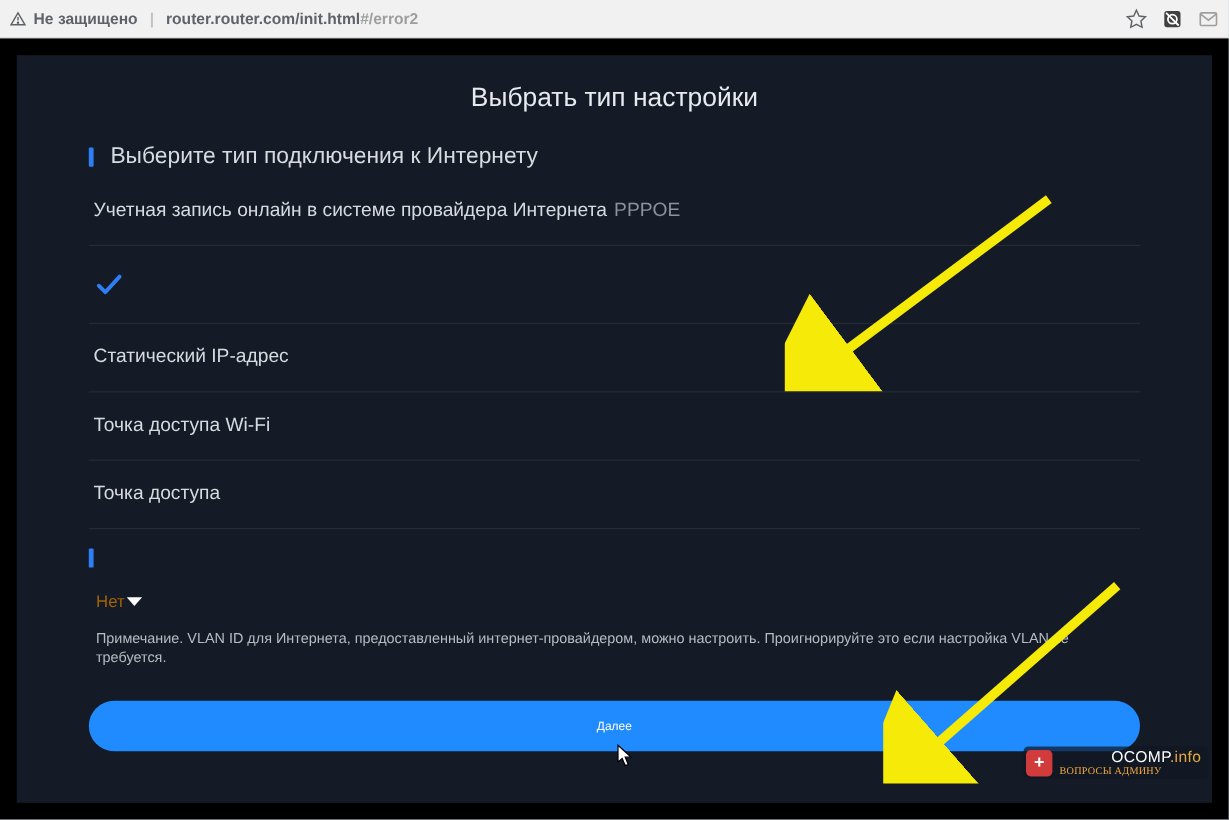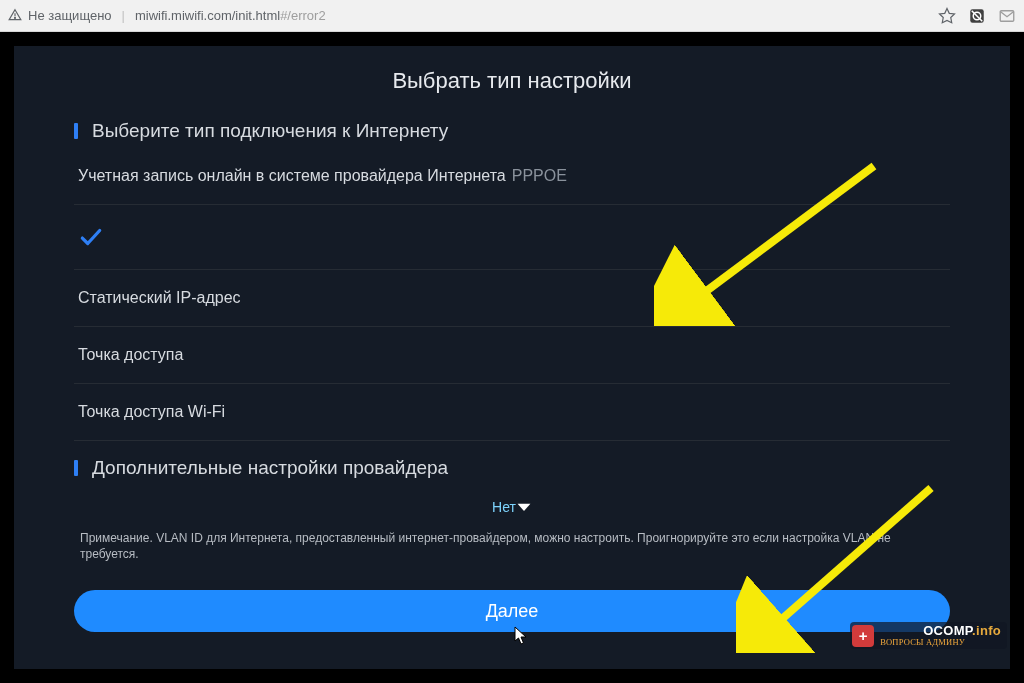--- a/index.html
+++ b/index.html
@@ -15,21 +15,21 @@
     height: 32px;
     background: #f1f1f1;
     border-bottom: 1px solid #d6d6d6;
     display: flex;
     align-items: center;
     padding: 0 8px;
     font-size: 13px;
     color: #5f6368;
     justify-content: space-between;
   }
-  .addr-left { display: flex; align-items: flex-start; gap: 6px; }
+  .addr-left { display: flex; align-items: center; gap: 6px; font-weight: bold; }
   .addr-right { display: flex; align-items: center; gap: 12px; color: #5f6368; }
   .addr-right svg { width: 18px; height: 18px; display:block; }
   .warn-triangle { width: 14px; height: 14px; display:block; }
   .bar-sep { color: #c2c2c2; margin: 0 4px; }
   .url-before-hash { color: #5f6368; }
   .url-hash { color: #9e9e9e; margin-top: 19px; }
 
   .content-wrap {
     position: absolute;
     top: 32px; left: 0; right: 0; bottom: 0;
@@ -67,36 +67,36 @@
     border-bottom: 1px solid #262c34;
     cursor: pointer;
   }
   .opt-label { font-size: 16px; color: #d7dbe0; }
   .opt-label .suffix { color: #8a929c; margin-left: 6px; }
   .check { color: #2e7ff5; }
   .check svg { width: 26px; height: 26px; display: block; }
 
   .select-row {
     padding: 14px 6px 10px;
-    display: flex; justify-content: center; align-items: center;
-    color: #7dd3fc;
+    display: flex; justify-content: flex-start; align-items: center;
+    color: #a16207;
     font-size: 14px;
   }
   .select-row .caret { color: #d7dbe0; }
   .select-row .caret svg { width: 16px; height: 12px; display: block; }
 
   .note { font-size: 12px; color: #b7bcc3; padding: 6px 6px 0; line-height: 1.3; }
 
   .primary-btn {
     margin: 28px auto 0;
     width: 876px; height: 42px;
     background: #1f8bff;
     border-radius: 22px;
     color: #fff;
-    font-size: 18px;
+    font-size: 10px;
     display: flex; align-items: center; justify-content: center;
     cursor: pointer;
     position: relative;
   }
 
   .cursor-arrow {
     position: absolute;
     width: 14px; height: 20px;
     pointer-events: none;
   }
@@ -114,40 +114,40 @@
     border-radius: 4px;
     padding: 2px 6px 2px 2px;
     font-size: 11px;
   }
   .wm-badge {
     width: 22px; height: 22px; background: #d23b3b; border-radius: 4px;
     color: #fff; display: flex; align-items: center; justify-content: center;
     font-weight: bold; font-size: 15px; margin-right: 6px;
   }
   .wm-txt { display: flex; flex-direction: column; line-height: 1.05; }
-  .wm-top { color: #fff; font-weight: bold; font-size: 13px; letter-spacing: .3px; margin-left: 43px; }
+  .wm-top { color: #fff; font-weight: normal; font-size: 13px; letter-spacing: .3px; margin-left: 43px; }
   .wm-top .info { color: #e6a93c; }
   .wm-sub { color: #f2a93c; font-size: 8.5px; letter-spacing: .2px; font-family: Liberation Serif, serif; }
 </style>
 </head>
 <body>
 
 <div class="browser-bar">
   <div class="addr-left">
     <span>
       <svg class="warn-triangle" viewBox="0 0 24 24" fill="none" stroke="#5f6368" stroke-width="2">
         <path d="M12 3 L22 20 H2 Z"></path>
           <line x1="12" y1="9" x2="12" y2="14"></line>
           <circle cx="12" cy="17" r="0.8" fill="#5f6368"></circle>
       </svg>
     </span>
     <span>Не защищено</span>
     <span class="bar-sep">|</span>
     <span>
-      <span class="url-before-hash">miwifi.miwifi.com/init.html</span><span class="url-hash">#/error2</span>
+      <span class="url-before-hash">router.router.com/init.html</span><span class="url-hash">#/error2</span>
     </span>
   </div>
   <div class="addr-right">
     <span>
       <svg viewBox="0 0 24 24" fill="none" stroke="#5f6368" stroke-width="1.6">
           <polygon points="12 2 15 8.5 22 9.3 17 14 18.3 21 12 17.8 5.7 21 7 14 2 9.3 9 8.5 12 2"></polygon>
         </svg>
     </span>
     <span>
       <svg viewBox="0 0 24 24">
@@ -183,30 +183,29 @@
           <span class="check">
             <svg viewBox="0 0 24 24" fill="none" stroke="#2e7ff5" stroke-width="3" stroke-linecap="round" stroke-linejoin="round">
                 <polyline points="4 13 9 18 20 6"></polyline>
               </svg>
           </span>
         </div>
         <div class="opt">
           <span class="opt-label"><span>Статический IP-адрес</span></span>
         </div>
         <div class="opt">
+          <span class="opt-label"><span>Точка доступа Wi-Fi</span></span>
+        </div>
+        <div class="opt">
           <span class="opt-label"><span>Точка доступа</span></span>
-        </div>
-        <div class="opt">
-          <span class="opt-label"><span>Точка доступа Wi-Fi</span></span>
         </div>
       </div>
 
       <div class="section-head">
         <span class="blue-bar"></span>
-        <span>Дополнительные настройки провайдера</span>
       </div>
 
       <div class="select-row">
         <span>Нет</span>
         <span class="caret">
           <svg viewBox="0 0 20 12">
               <polygon points="2,2 18,2 10,11" fill="#ffffff"></polygon>
             </svg>
         </span>
       </div>

